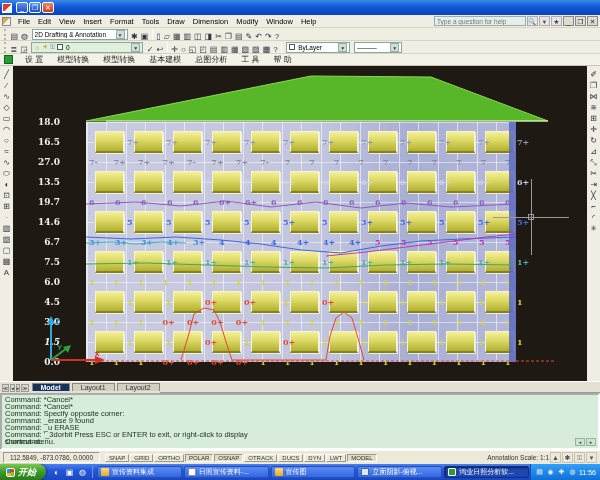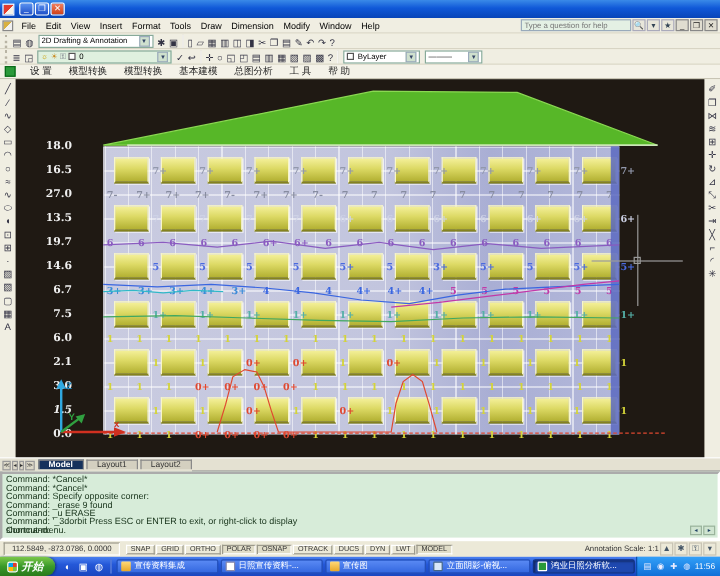--- a/index.html
+++ b/index.html
@@ -439,21 +439,21 @@
       <div id="labels">
           <div class="lvl" style="top: 51px;">18.0</div>
           <div class="lvl" style="top: 71px;">16.5</div>
           <div class="lvl" style="top: 91px;">27.0</div>
           <div class="lvl" style="top: 111px;">13.5</div>
           <div class="lvl" style="top: 131px;">19.7</div>
           <div class="lvl" style="top: 151px;">14.6</div>
           <div class="lvl" style="top: 171px;">6.7</div>
           <div class="lvl" style="top: 191px;">7.5</div>
           <div class="lvl" style="top: 211px;">6.0</div>
-          <div class="lvl" style="top: 231px;">2.1</div>
+          <div class="lvl" style="top: 231px;">4.5</div>
           <div class="lvl" style="top: 251px;">3.0</div>
           <div class="lvl" style="top: 271px; font-style: italic;">1.5</div>
           <div class="lvl" style="top: 291px;">0.0</div>
         </div>
       <div id="crosshair" style="left: 518px; top: 151px;">
         <div class="h"></div>
           <div class="v"></div>
           <div class="box"></div>
       </div>
       <svg id="ucs" width="80" height="56" style="left:20px;top:248px;">

